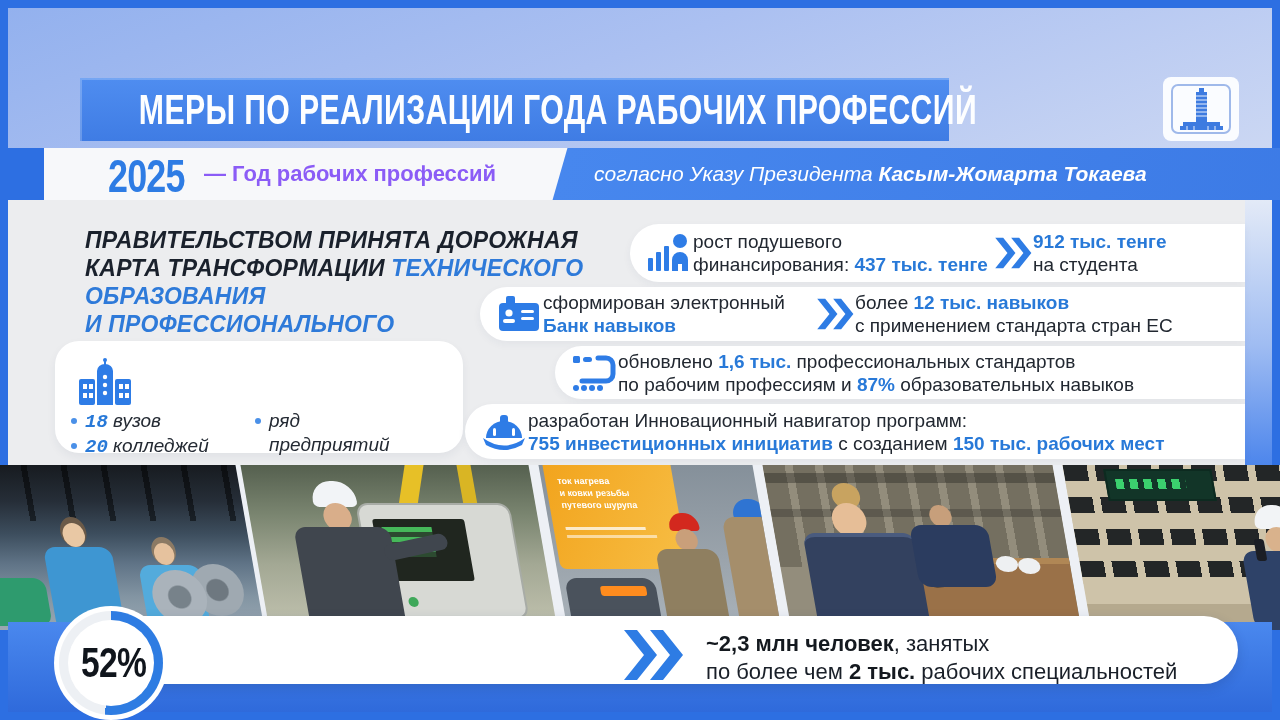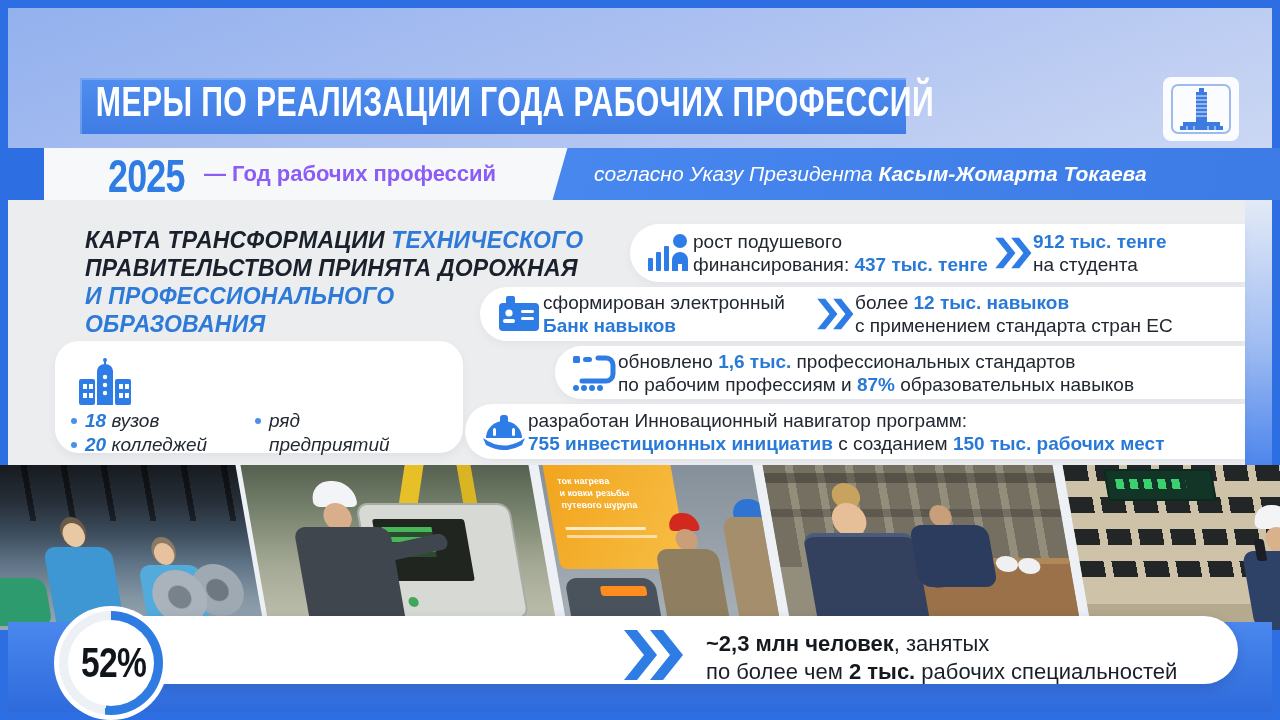--- a/index.html
+++ b/index.html
@@ -7,24 +7,24 @@
   .slide{position:relative;width:1280px;height:720px;background:#2D6FE2;overflow:hidden;}
   .abs{position:absolute;}
 
   
   .bg-top{left:8px;top:8px;width:1264px;height:140px;
     background:linear-gradient(160deg,#93B1EE 0%,#ABC0F1 45%,#CBD7F3 100%);}
   .right-strip{left:1245px;top:200px;width:27px;height:265px;
     background:linear-gradient(180deg,#E3EAF7 0%,#9FBCF2 55%,#4D86EC 100%);}
 
   
-  .title-bar{left:80px;top:78px;width:826px;height:56px;
+  .title-bar{left:80px;top:78px;width:826px;height:63px;
     background:linear-gradient(180deg,#4F8DF0,#3F7CE4);
     box-shadow:inset 2px 2px 0 rgba(255,255,255,.22);
-    display:flex;align-items:flex-start;}
+    display:flex;align-items:center;padding-left:43px;}
   .title-txt{color:#FDFEFF;font-size:42px;font-weight:700;white-space:nowrap;
     transform:scaleX(.72);transform-origin:left center;padding-left:22px;letter-spacing:.5px;}
 
   
   .logo{left:1163px;top:77px;width:76px;height:64px;background:#FAFCFF;border-radius:8px;
     display:flex;align-items:center;justify-content:center;}
 
   
   .band{left:8px;top:148px;width:1264px;height:52px;background:#F7F8FA;overflow:hidden;margin-left:36px;}
   .year{position:absolute;left:64px;top:1px;color:#2E7CE4;font-size:46px;font-weight:700;
@@ -41,21 +41,21 @@
 
   .roadmap{left:85px;top:226px;width:520px;font-style:italic;font-weight:800;
     font-size:23px;line-height:28px;color:#1A212C;letter-spacing:.2px;}
   .roadmap .hl{color:#2E7AD9;}
 
   .comp-card{left:55px;top:341px;width:408px;height:112px;background:#fff;border-radius:24px;
     box-shadow:0 4px 10px rgba(30,50,90,.06);}
   .comp-title{position:absolute;left:88px;top:15px;font-size:20px;line-height:26px;color:#1A212C;font-weight:500;}
   .comp-title .bl{color:#2879D8;font-weight:700;}
   .bullets{position:absolute;left:16px;top:68px;font-size:19px;line-height:24px;font-style:italic;color:#242A33;font-weight:500;}
-  .bullets .num{color:#2879D8;font-weight:800;}
+  .bullets .num{color:#2879D8;font-weight:800;font-family:Liberation Mono, monospace;}
   .dot{display:inline-block;width:6px;height:6px;border-radius:50%;background:#4A90E8;margin:0 8px 2px 0;vertical-align:middle;}
 
   
   .row{position:absolute;background:#fff;border-radius:30px 0 0 30px;display:flex;align-items:center;
     padding-left:16px;box-sizing:border-box;gap:1px;box-shadow:0 3px 8px rgba(40,60,100,.05);}
   .rtxt{font-size:19px;line-height:23px;color:#222831;font-weight:500;}
   .b{color:#2879D8;font-weight:700;}
   .chev{flex:0 0 auto;display:flex;align-items:center;}
 
   
@@ -119,24 +119,24 @@
     <div class="year">2025</div>
     <div class="year-label">— Год рабочих профессий</div>
     <div class="decree">
       <div class="decree-in"><span>согласно Указу Президента </span><span class="nm">Касым-Жомарта Токаева</span></div>
     </div>
   </div>
 
   <div class="abs main-bg"></div>
 
   <div class="abs roadmap">
+    <div><span>ПРАВИТЕЛЬСТВОМ ПРИНЯТА ДОРОЖНАЯ</span></div>
     <div><span>КАРТА ТРАНСФОРМАЦИИ </span><span class="hl">ТЕХНИЧЕСКОГО</span></div>
-    <div><span>ПРАВИТЕЛЬСТВОМ ПРИНЯТА ДОРОЖНАЯ</span></div>
+    <div class="hl">ОБРАЗОВАНИЯ</div>
     <div class="hl">И ПРОФЕССИОНАЛЬНОГО</div>
-    <div class="hl">ОБРАЗОВАНИЯ</div>
   </div>
 
   <div class="abs comp-card">
     <svg style="position:absolute;left:22px;top:16px" width="54" height="48" viewBox="0 0 54 48" fill="#2E7CE6">
       <rect x="27" y="2" width="2" height="8"></rect>
         <circle cx="28" cy="3" r="2"></circle>
       <path d="M20,14 a8,7 0 0 1 16,0 v34 h-16 z"></path>
       <rect x="2" y="22" width="16" height="26" rx="2"></rect>
       <rect x="38" y="22" width="16" height="26" rx="2"></rect>
       <g fill="#fff">

